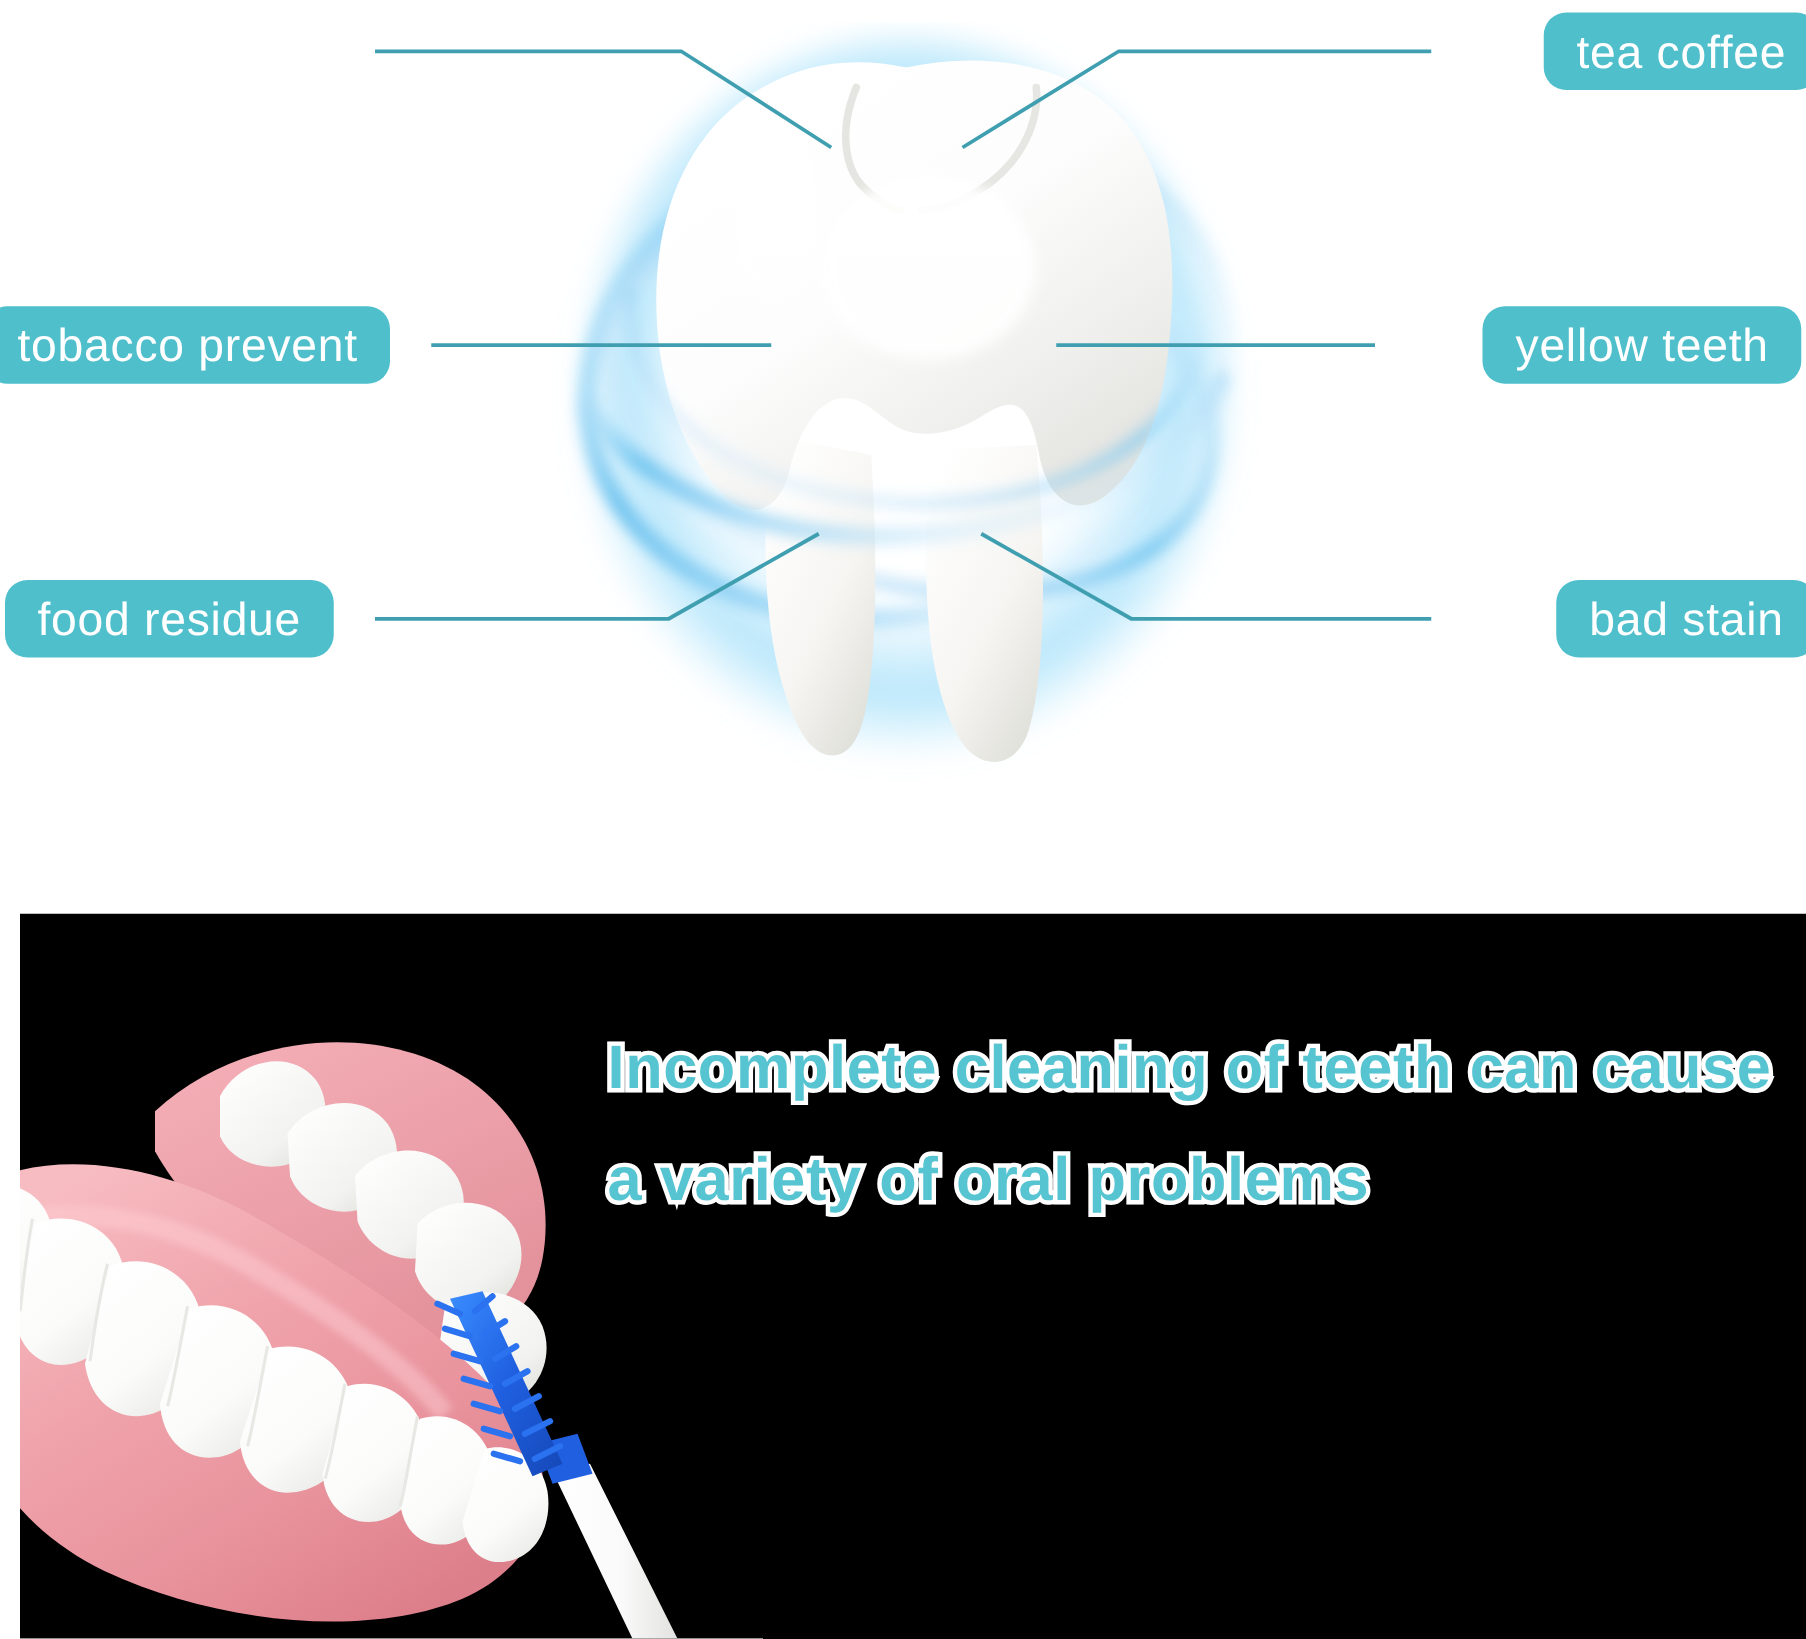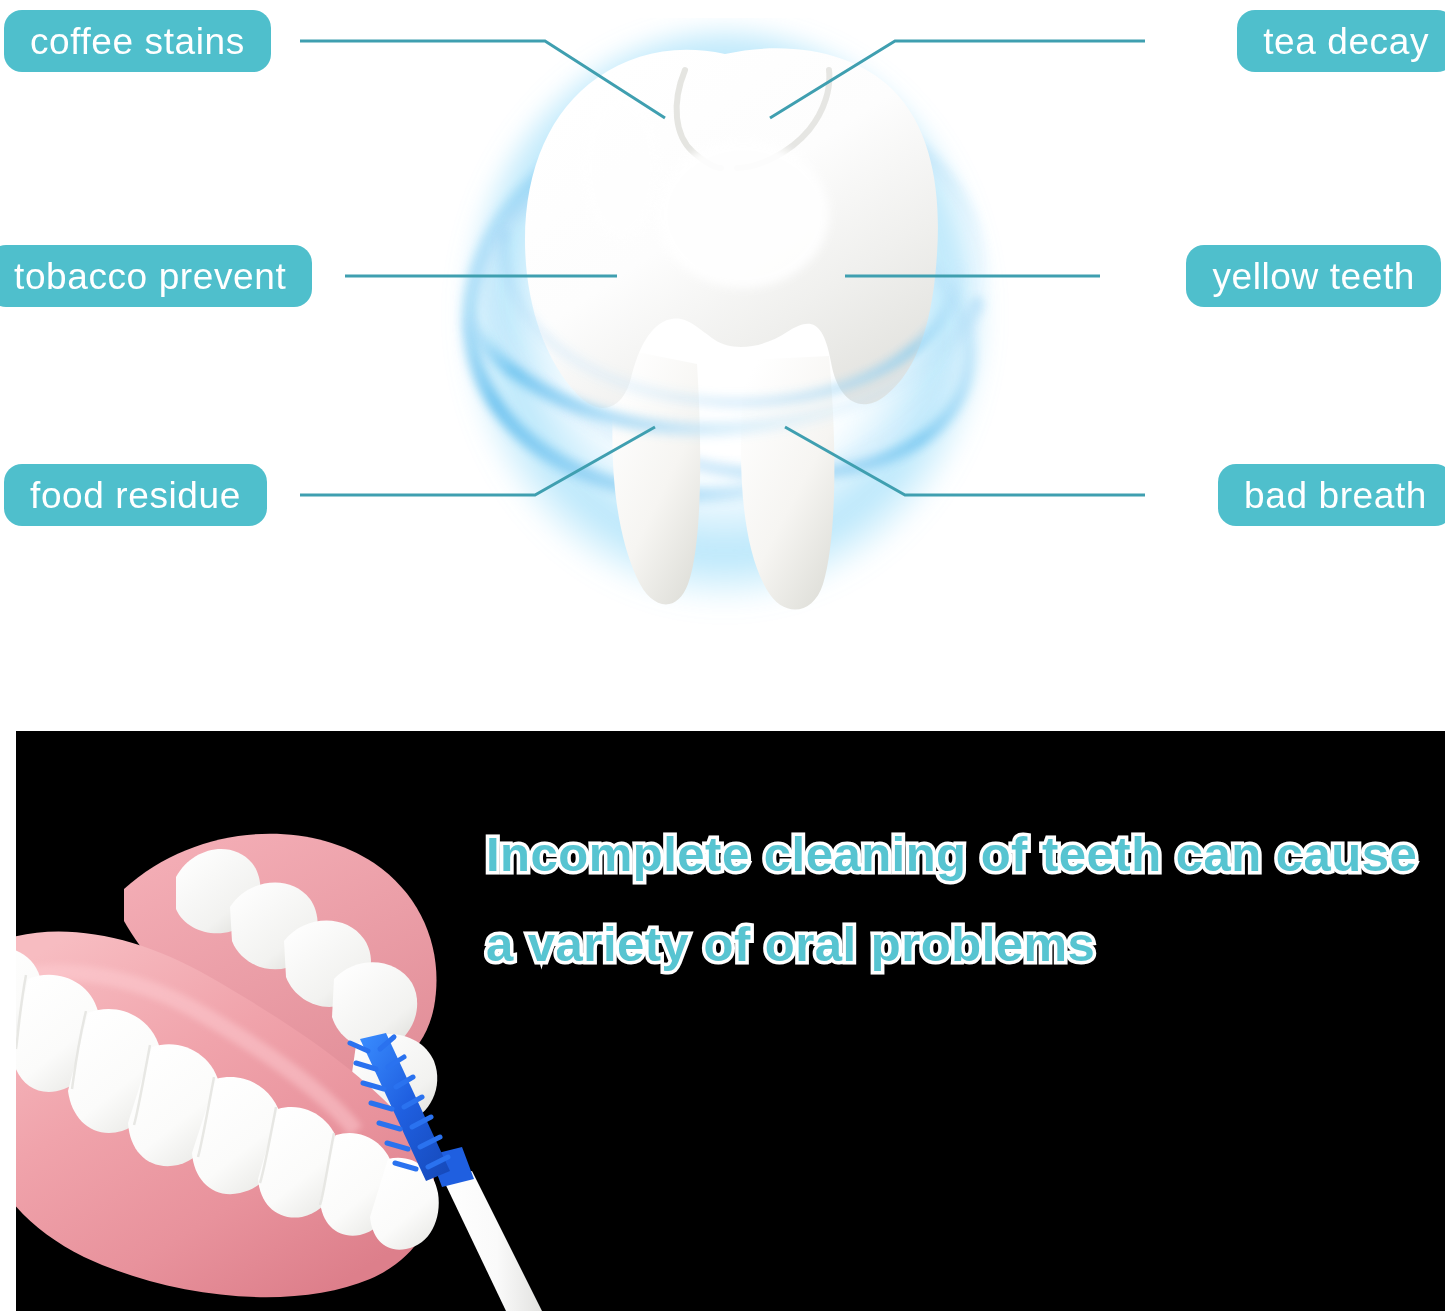--- a/index.html
+++ b/index.html
@@ -206,37 +206,34 @@
         <path d="M345 276 L617 276"></path>
 
         <path d="M1100 276 L845 276"></path>
 
         <path d="M300 495 L535 495 L655 427"></path>
 
         <path d="M1145 495 L905 495 L785 427"></path>
       </g>
     </svg>
 
-    <div class="chip chip-coffee">
-      <span>coffee stains</span>
-    </div>
     <div class="chip chip-tea">
-      <span>tea decay</span>
+      <span>tea coffee</span>
     </div>
     <div class="chip chip-tobacco">
       <span>tobacco prevent</span>
     </div>
     <div class="chip chip-food">
       <span>food residue</span>
     </div>
     <div class="chip chip-yellow">
       <span>yellow teeth</span>
     </div>
     <div class="chip chip-bad">
-      <span>bad breath</span>
+      <span>bad stain</span>
     </div>
   </div>
 
   <div id="bottom-panel">
 
     <svg class="denture-art" viewBox="0 0 470 572">
       <defs>
         <linearGradient id="gum" x1="12%" y1="8%" x2="80%" y2="96%">
           <stop offset="0%" stop-color="#f7bcc1"></stop>
           <stop offset="38%" stop-color="#f0a3ab"></stop>

